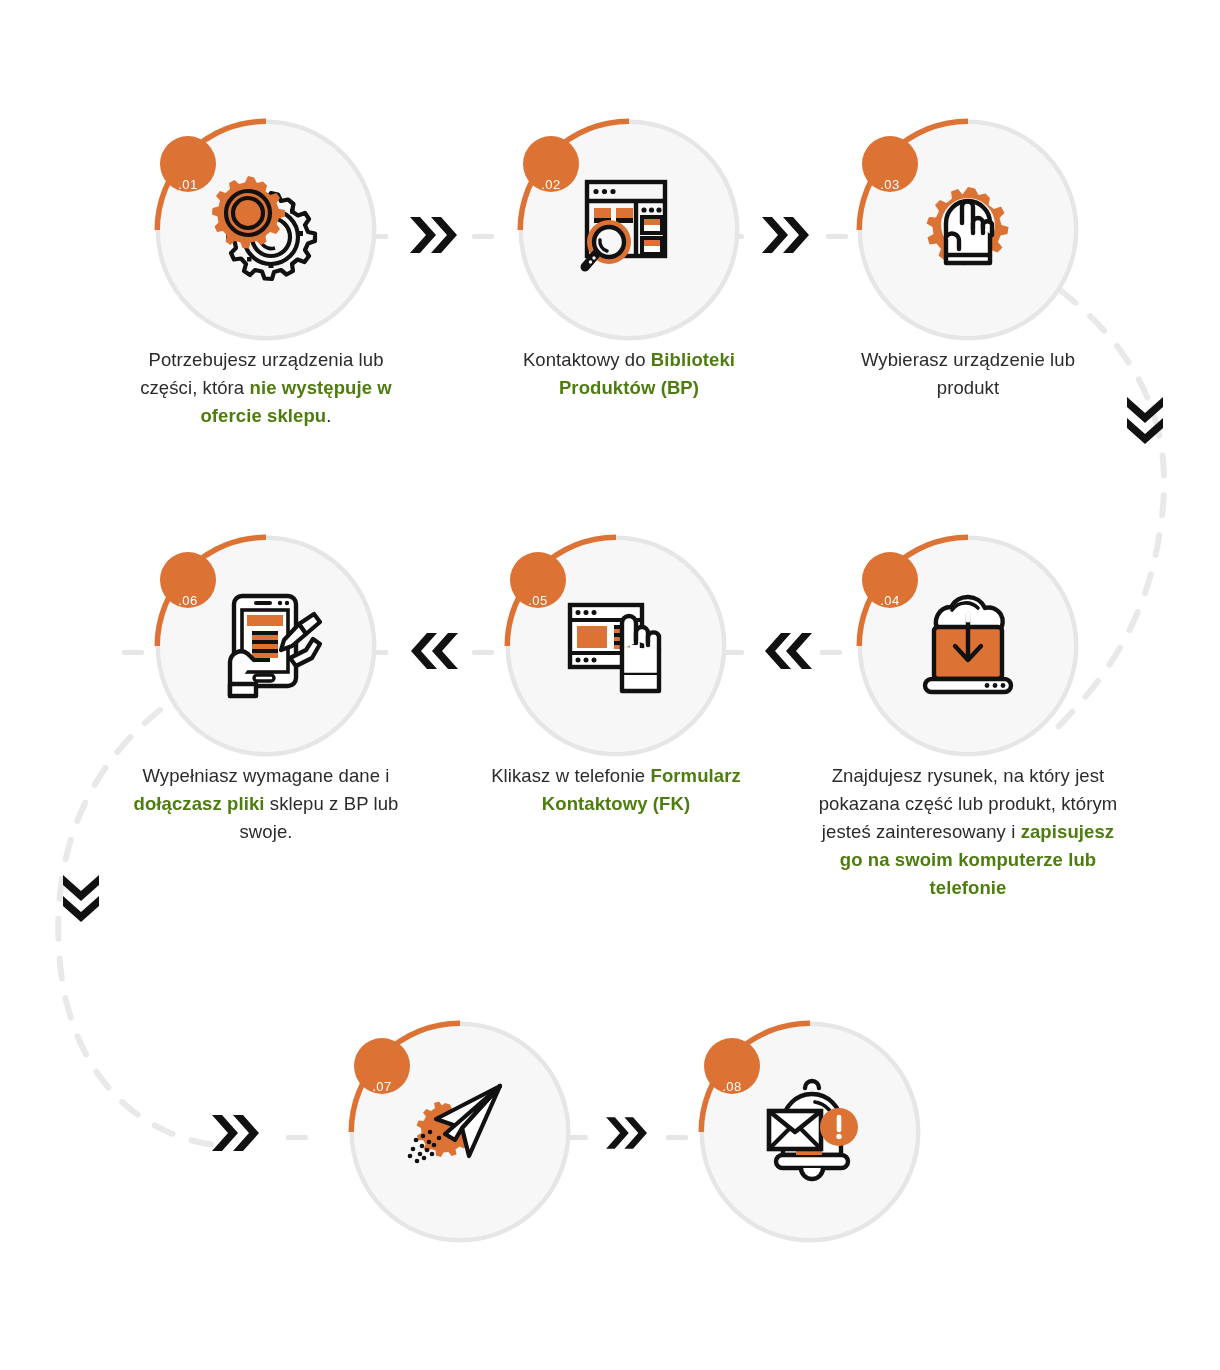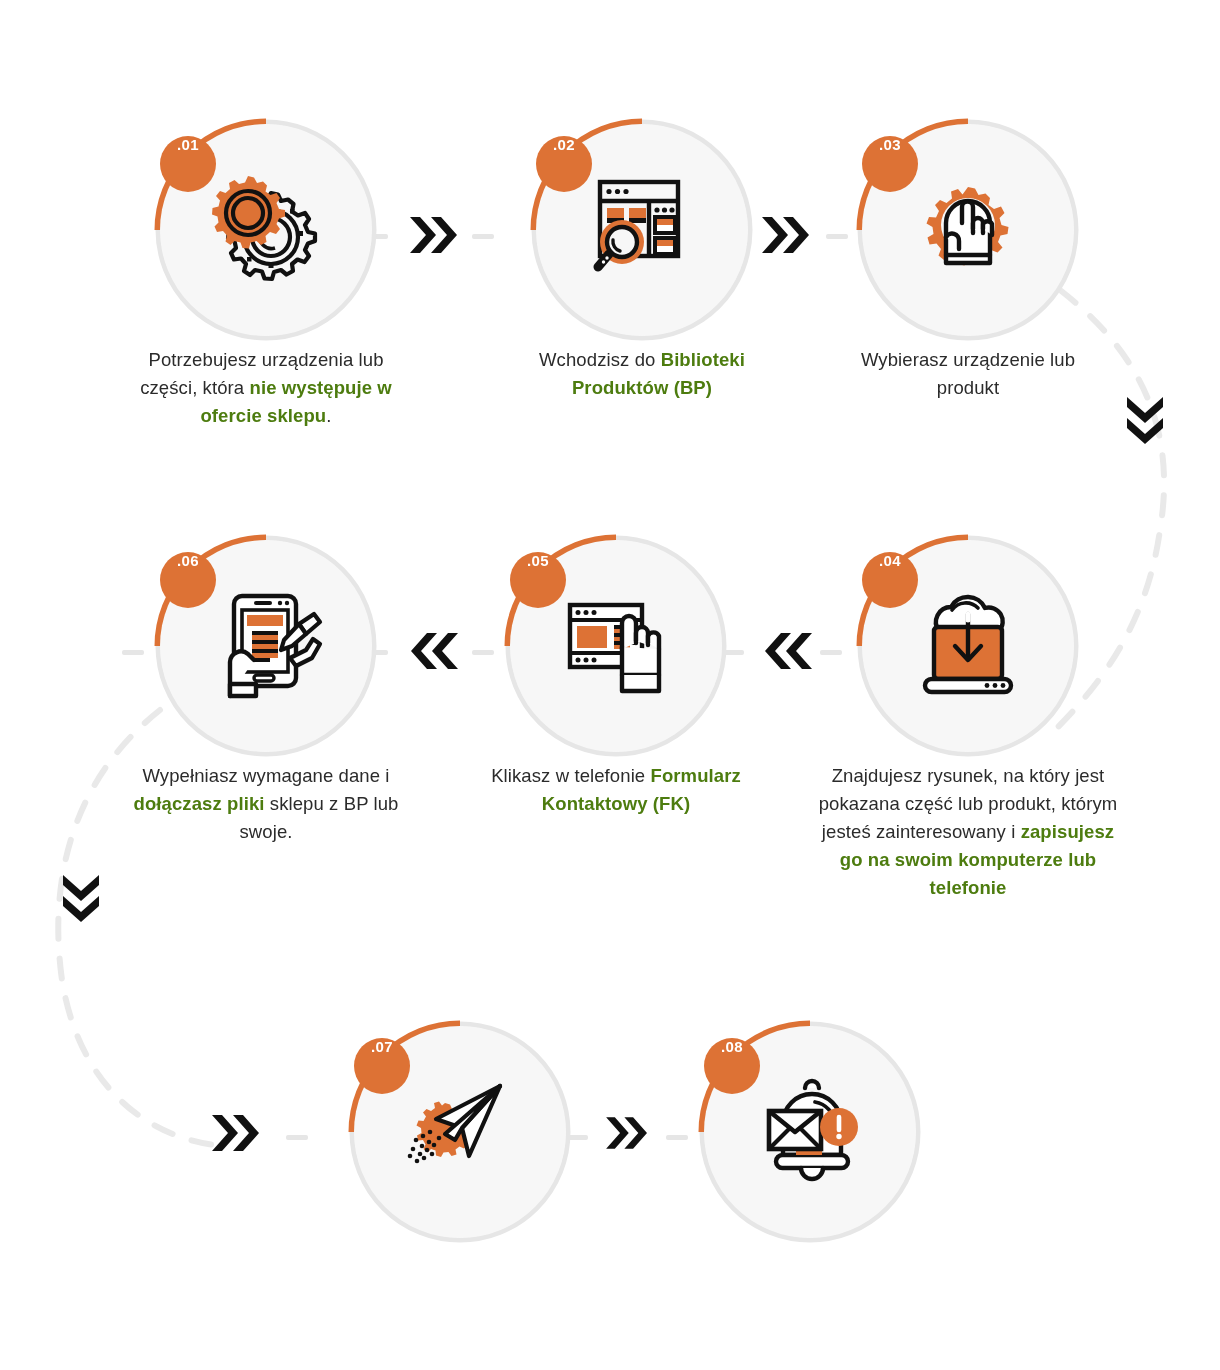--- a/index.html
+++ b/index.html
@@ -55,24 +55,24 @@
   }
   .badge {
     position: absolute;
     left: 6px;
     top: 18px;
     width: 56px; height: 56px;
     border-radius: 50%;
     background: #dd7235;
     color: #ffffff;
     display: flex;
-    align-items: flex-start;
+    align-items: flex-end;
     justify-content: center;
-    font-size: 15px;
-    font-weight: 700;
+    font-size: 13px;
+    font-weight: 400;
     letter-spacing: 0.4px;
     z-index: 4;
   }
   .icon-box {
     position: absolute;
     left: 0; top: 0;
     width: 224px; height: 224px;
     display: flex;
     align-items: center;
     justify-content: center;
@@ -170,21 +170,21 @@
     </div>
     <div class="badge">
       <span>.01</span>
     </div>
   </div>
   <div class="caption">
     <span>Potrzebujesz urządzenia lub części, która </span><span class="hl">nie występuje w ofercie sklepu</span><span>.</span>
   </div>
 </div>
 
-<div class="step" style="left:512px; top:118px;">
+<div class="step" style="left:499px; top:118px;">
   <div class="circle-wrap">
     <svg class="ring-svg" viewBox="0 0 224 224">
       <circle cx="112" cy="112" r="108" fill="none" stroke="#e6e6e6" stroke-width="5"></circle>
       <path d="M 4 112 A 108 108 0 0 1 112 4" fill="none" stroke="#dd7235" stroke-width="7"></path>
     </svg>
     <div class="disc"></div>
     <div class="icon-box">
       <svg width="126" height="120" viewBox="0 0 126 120">
         <g stroke="#111" stroke-width="4.4" fill="none">
           <rect x="21" y="12" width="78" height="74"></rect>
@@ -217,21 +217,21 @@
           <circle cx="28" cy="88" r="1.7"></circle>
             <circle cx="24.5" cy="92" r="1.7"></circle>
         </g>
       </svg>
     </div>
     <div class="badge">
       <span>.02</span>
     </div>
   </div>
   <div class="caption">
-    <span>Wchodzisz do </span><span class="hl">Biblioteki Produktów (BP)</span>
+    <span>Kontaktowy do </span><span class="hl">Biblioteki Produktów (BP)</span>
   </div>
 </div>
 
 <div class="step" style="left:838px; top:118px;">
   <div class="circle-wrap">
     <svg class="ring-svg" viewBox="0 0 224 224">
       <circle cx="112" cy="112" r="108" fill="none" stroke="#e6e6e6" stroke-width="5"></circle>
       <path d="M 4 112 A 108 108 0 0 1 112 4" fill="none" stroke="#dd7235" stroke-width="7"></path>
     </svg>
     <div class="disc"></div>

